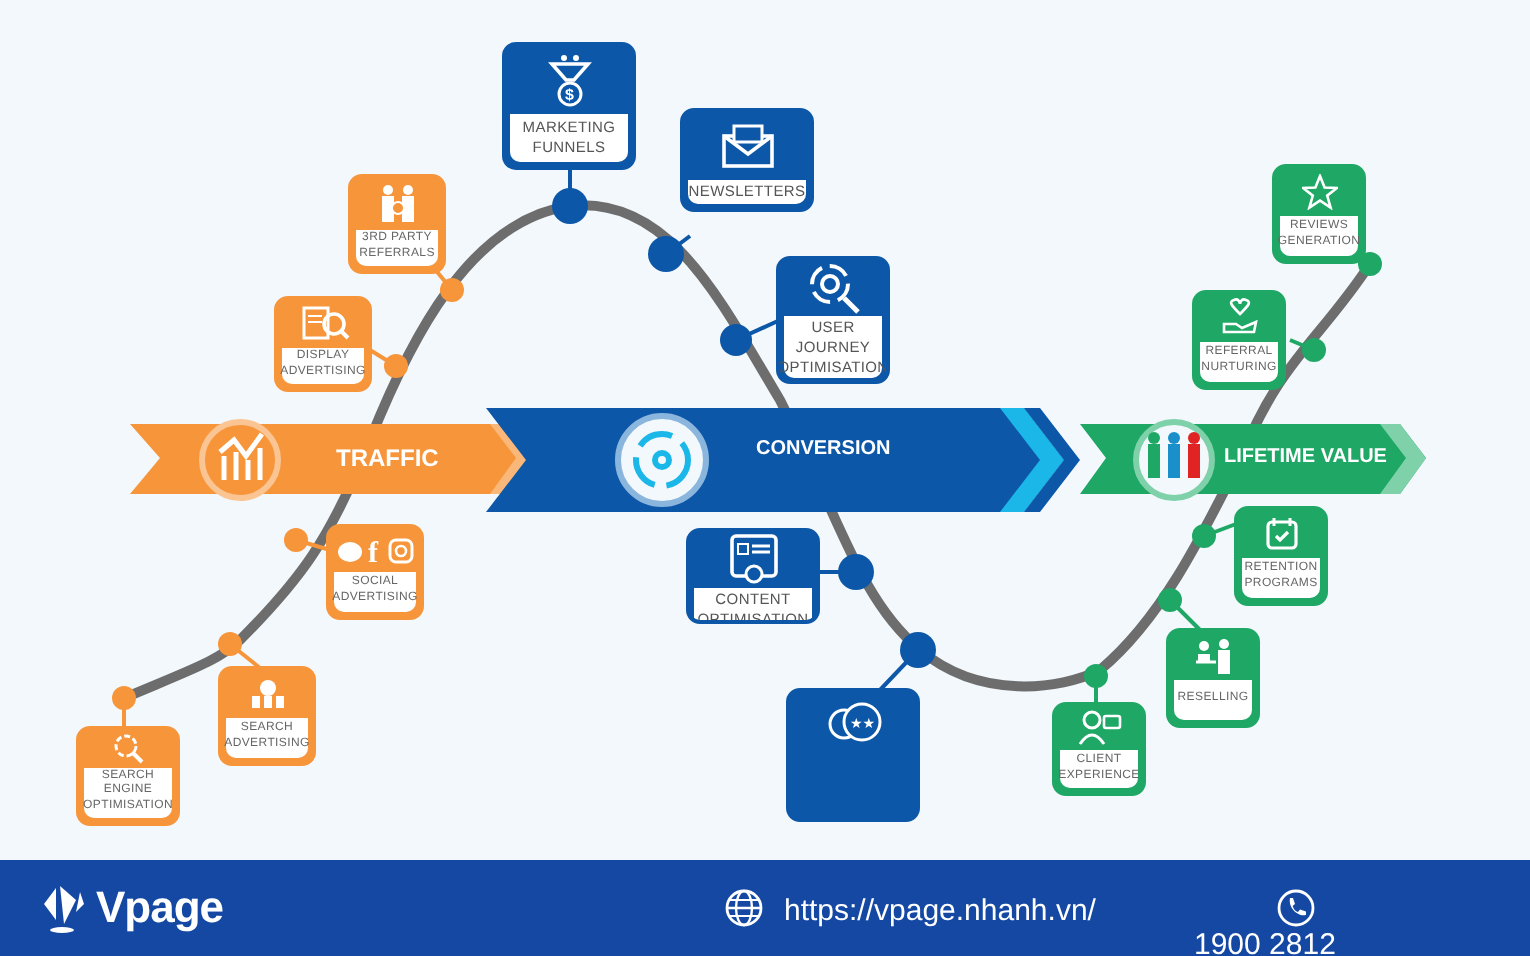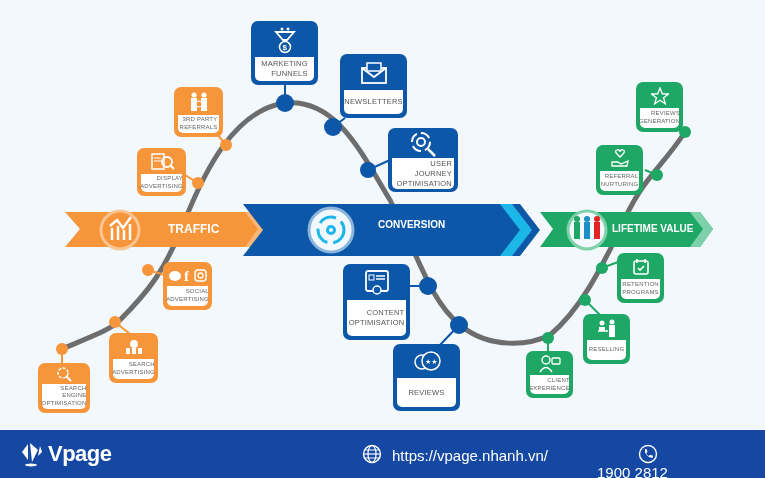--- a/index.html
+++ b/index.html
@@ -5,21 +5,21 @@
   * { box-sizing: border-box; margin: 0; padding: 0; }
   html, body { width: 765px; height: 478px; overflow: hidden; }
   body { background: #f3f8fc; font-family: "Liberation Sans", sans-serif; position: relative; }
   #canvas { position: absolute; left: 0; top: 0; width: 765px; height: 430px; }
   .card {
     position: absolute; border-radius: 7px; border: 2px solid; background: #fff;
     overflow: hidden; display: flex; flex-direction: column;
   }
   .card .ico { display: flex; align-items: center; justify-content: center; color: #fff; }
   .card .lbl {
-    flex: 1; display: flex; align-items: center; justify-content: center; text-align: right;
+    flex: 1; display: flex; align-items: center; justify-content: center; text-align: center;
     color: #666; font-family: "Liberation Sans Narrow", "Liberation Sans", sans-serif;
     font-size: 6px; line-height: 1.3; letter-spacing: 0.2px; padding: 1px 2px;
     background: #fff; margin: 0 2px 2px 2px; border-radius: 0 0 5px 5px; white-space: pre-line;
   }
   .card.blue .lbl { font-size: 7.5px; color: #555; }
   .card.orange { border-color: #f7953a; background: #f7953a; }
   .card.blue { border-color: #0d57a8; background: #0d57a8; }
   .card.green { border-color: #1fa865; background: #1fa865; }
   .footer {
     position: absolute; left: 0; top: 430px; width: 765px; height: 60px; background: #1448a3;
@@ -188,63 +188,62 @@
           <path d="M3,6 L21,6 L14,14 L10,14 Z" fill="none" stroke="#fff" stroke-width="1.8"></path>
           <circle cx="9" cy="3" r="1.5" fill="#fff"></circle>
           <circle cx="15" cy="3" r="1.5" fill="#fff"></circle>
           <circle cx="12" cy="21" r="5.5" fill="none" stroke="#fff" stroke-width="1.5"></circle>
           <text x="9.5" y="24" fill="#fff" font-size="8" font-weight="bold" font-family="Liberation Sans, sans-serif">$</text>
         </svg>
     </div>
     <div class="lbl">MARKETING
 FUNNELS</div>
   </div>
-  <div class="card blue" style="left:340px;top:54px;width:67px;height:64px;">
+  <div class="card blue" style="left:340px;top:54px;width:67px;height:52px;">
     <div class="ico" style="height:34px">
       <svg width="28" height="22">
           <rect x="2" y="6" width="24" height="15" fill="none" stroke="#fff" stroke-width="1.8"></rect>
           <path d="M2,6 L14,15 L26,6" fill="none" stroke="#fff" stroke-width="1.8"></path>
           <rect x="7" y="1" width="14" height="8" fill="#0d57a8" stroke="#fff" stroke-width="1.5"></rect>
         </svg>
     </div>
     <div class="lbl">NEWSLETTERS</div>
   </div>
-  <div class="card blue" style="left:388px;top:128px;width:70px;height:64px;">
+  <div class="card blue" style="left:388px;top:128px;width:57px;height:64px;">
     <div class="ico" style="height:34px">
       <svg width="28" height="28">
           <circle cx="12" cy="12" r="9" fill="none" stroke="#fff" stroke-width="2" stroke-dasharray="10 4"></circle>
           <circle cx="12" cy="12" r="4" fill="none" stroke="#fff" stroke-width="2"></circle>
           <line x1="19" y1="19" x2="26" y2="26" stroke="#fff" stroke-width="2.5"></line>
         </svg>
     </div>
     <div class="lbl">USER JOURNEY
 OPTIMISATION</div>
   </div>
-  <div class="card blue" style="left:343px;top:264px;width:67px;height:76px;">
+  <div class="card blue" style="left:343px;top:264px;width:67px;height:48px;">
     <div class="ico" style="height:34px">
       <svg width="28" height="28">
           <rect x="3" y="2" width="22" height="20" rx="2" fill="none" stroke="#fff" stroke-width="1.8"></rect>
           <rect x="6" y="6" width="5" height="5" fill="none" stroke="#fff"></rect>
           <line x1="13" y1="7" x2="22" y2="7" stroke="#fff" stroke-width="1.5"></line>
           <line x1="13" y1="10" x2="22" y2="10" stroke="#fff" stroke-width="1.5"></line>
           <circle cx="14" cy="21" r="4" fill="#0d57a8" stroke="#fff" stroke-width="1.5"></circle>
         </svg>
     </div>
     <div class="lbl">CONTENT
 OPTIMISATION</div>
   </div>
   <div class="card blue" style="left:393px;top:344px;width:67px;height:67px;">
     <div class="ico" style="height:32px">
       <svg width="30" height="24">
           <circle cx="10" cy="12" r="7" fill="none" stroke="#fff" stroke-width="1.5"></circle>
           <circle cx="19" cy="11" r="9" fill="#0d57a8" stroke="#fff" stroke-width="1.5"></circle>
           <text x="13" y="14" fill="#fff" font-size="7" font-family="DejaVu Sans, sans-serif">★★</text>
         </svg>
     </div>
-    <div class="lbl">REVIEWS</div>
   </div>
 
   <div class="card green" style="left:526px;top:351px;width:47px;height:47px;">
     <div class="ico" style="height:22px">
       <svg width="24" height="18">
           <circle cx="8" cy="5" r="4" fill="none" stroke="#fff" stroke-width="1.5"></circle>
           <path d="M2,17 Q8,8 14,17" fill="none" stroke="#fff" stroke-width="1.5"></path>
           <rect x="14" y="3" width="8" height="6" rx="1" fill="none" stroke="#fff" stroke-width="1.3"></rect>
         </svg>
     </div>

